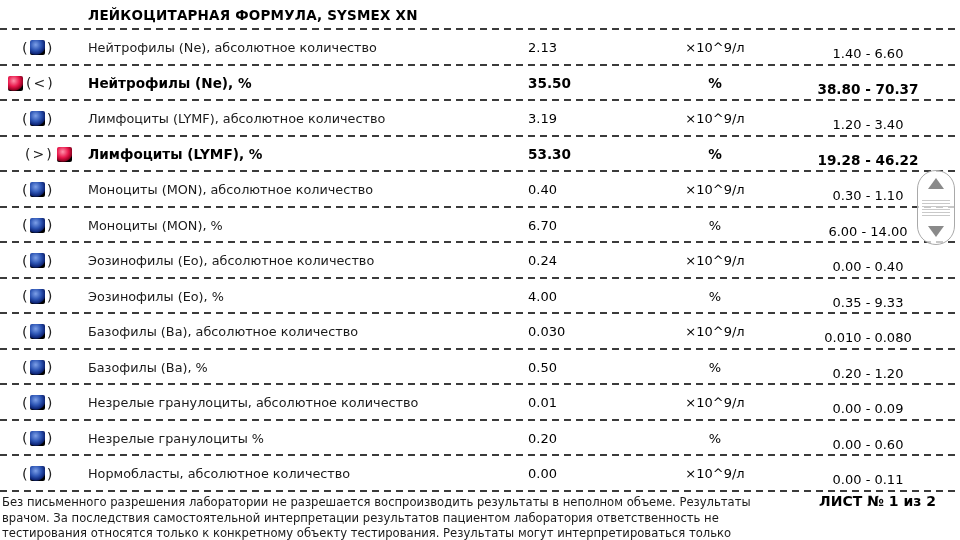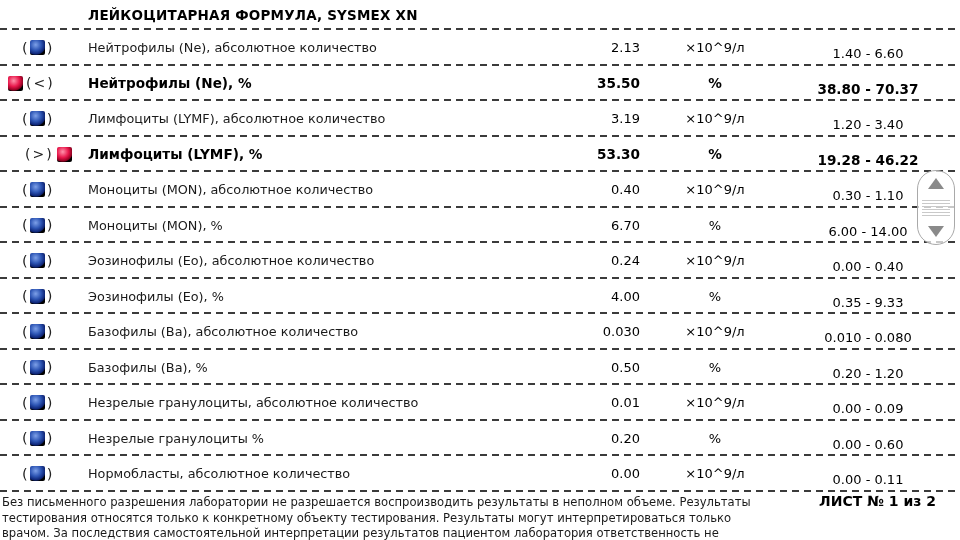--- a/index.html
+++ b/index.html
@@ -17,21 +17,21 @@
   }
   .row{position:relative;height:35.5px;display:flex;align-items:center;}
   .row::after{
     content:"";position:absolute;left:0;right:0;bottom:0;height:2px;
     background:repeating-linear-gradient(90deg,#3b3b3b 0 7px,transparent 7px 12px);
   }
   .cell{box-sizing:border-box;}
   .cell.flag{width:88px;display:flex;align-items:center;padding-left:22px;flex:none;}
   .row.flag-low .cell.flag{padding-left:8px;}
   .cell.label{flex:1;font-size:12.8px;color:#1a1a1a;padding-right:6px;white-space:nowrap;}
-  .cell.value{width:112px;text-align:right;font-size:13px;flex:none;}
+  .cell.value{width:112px;text-align:left;font-size:13px;flex:none;}
   .cell.unit{width:150px;text-align:center;font-size:13px;flex:none;}
   .cell.range{width:170px;text-align:center;font-size:13px;flex:none;padding-right:14px;margin-top:12px;}
   .row.bold .cell.label{font-weight:bold;font-size:13.6px;color:#000;}
   .row.bold .cell.value,.row.bold .cell.unit,.row.bold .cell.range{font-weight:bold;font-size:13.6px;}
   .wrap{display:inline-flex;align-items:center;}
   .wrap::before{content:"(";font-size:14.5px;color:#222;margin-right:2px;}
   .wrap::after{content:")";font-size:14.5px;color:#222;margin-left:2px;}
   .ball{width:15px;height:15px;display:inline-block;border-radius:2px;flex:none;}
   .ball.blue{background:radial-gradient(circle at 38% 32%, #7da0e8 0%, #2d55b4 40%, #0c2272 68%, #000 76%);}
   .ball.red{background:radial-gradient(circle at 38% 32%, #ff93ab 0%, #e8174b 42%, #8f0020 68%, #000 76%);}
@@ -224,17 +224,17 @@
         <i></i>
         <i></i>
     </div>
     <div class="scroll-btn">
       <span class="tri-down"></span>
     </div>
   </div>
 
   <div class="footer">
     <div>Без письменного разрешения лаборатории не разрешается воспроизводить результаты в неполном объеме. Результаты</div>
+    <div>врачом. За последствия самостоятельной интерпретации результатов пациентом лаборатория ответственность не</div>
     <div>тестирования относятся только к конкретному объекту тестирования. Результаты могут интерпретироваться только</div>
-    <div>врачом. За последствия самостоятельной интерпретации результатов пациентом лаборатория ответственность не</div>
   </div>
   <div class="sheet">ЛИСТ № 1 из 2</div>
 </div>
 
 </body></html>

